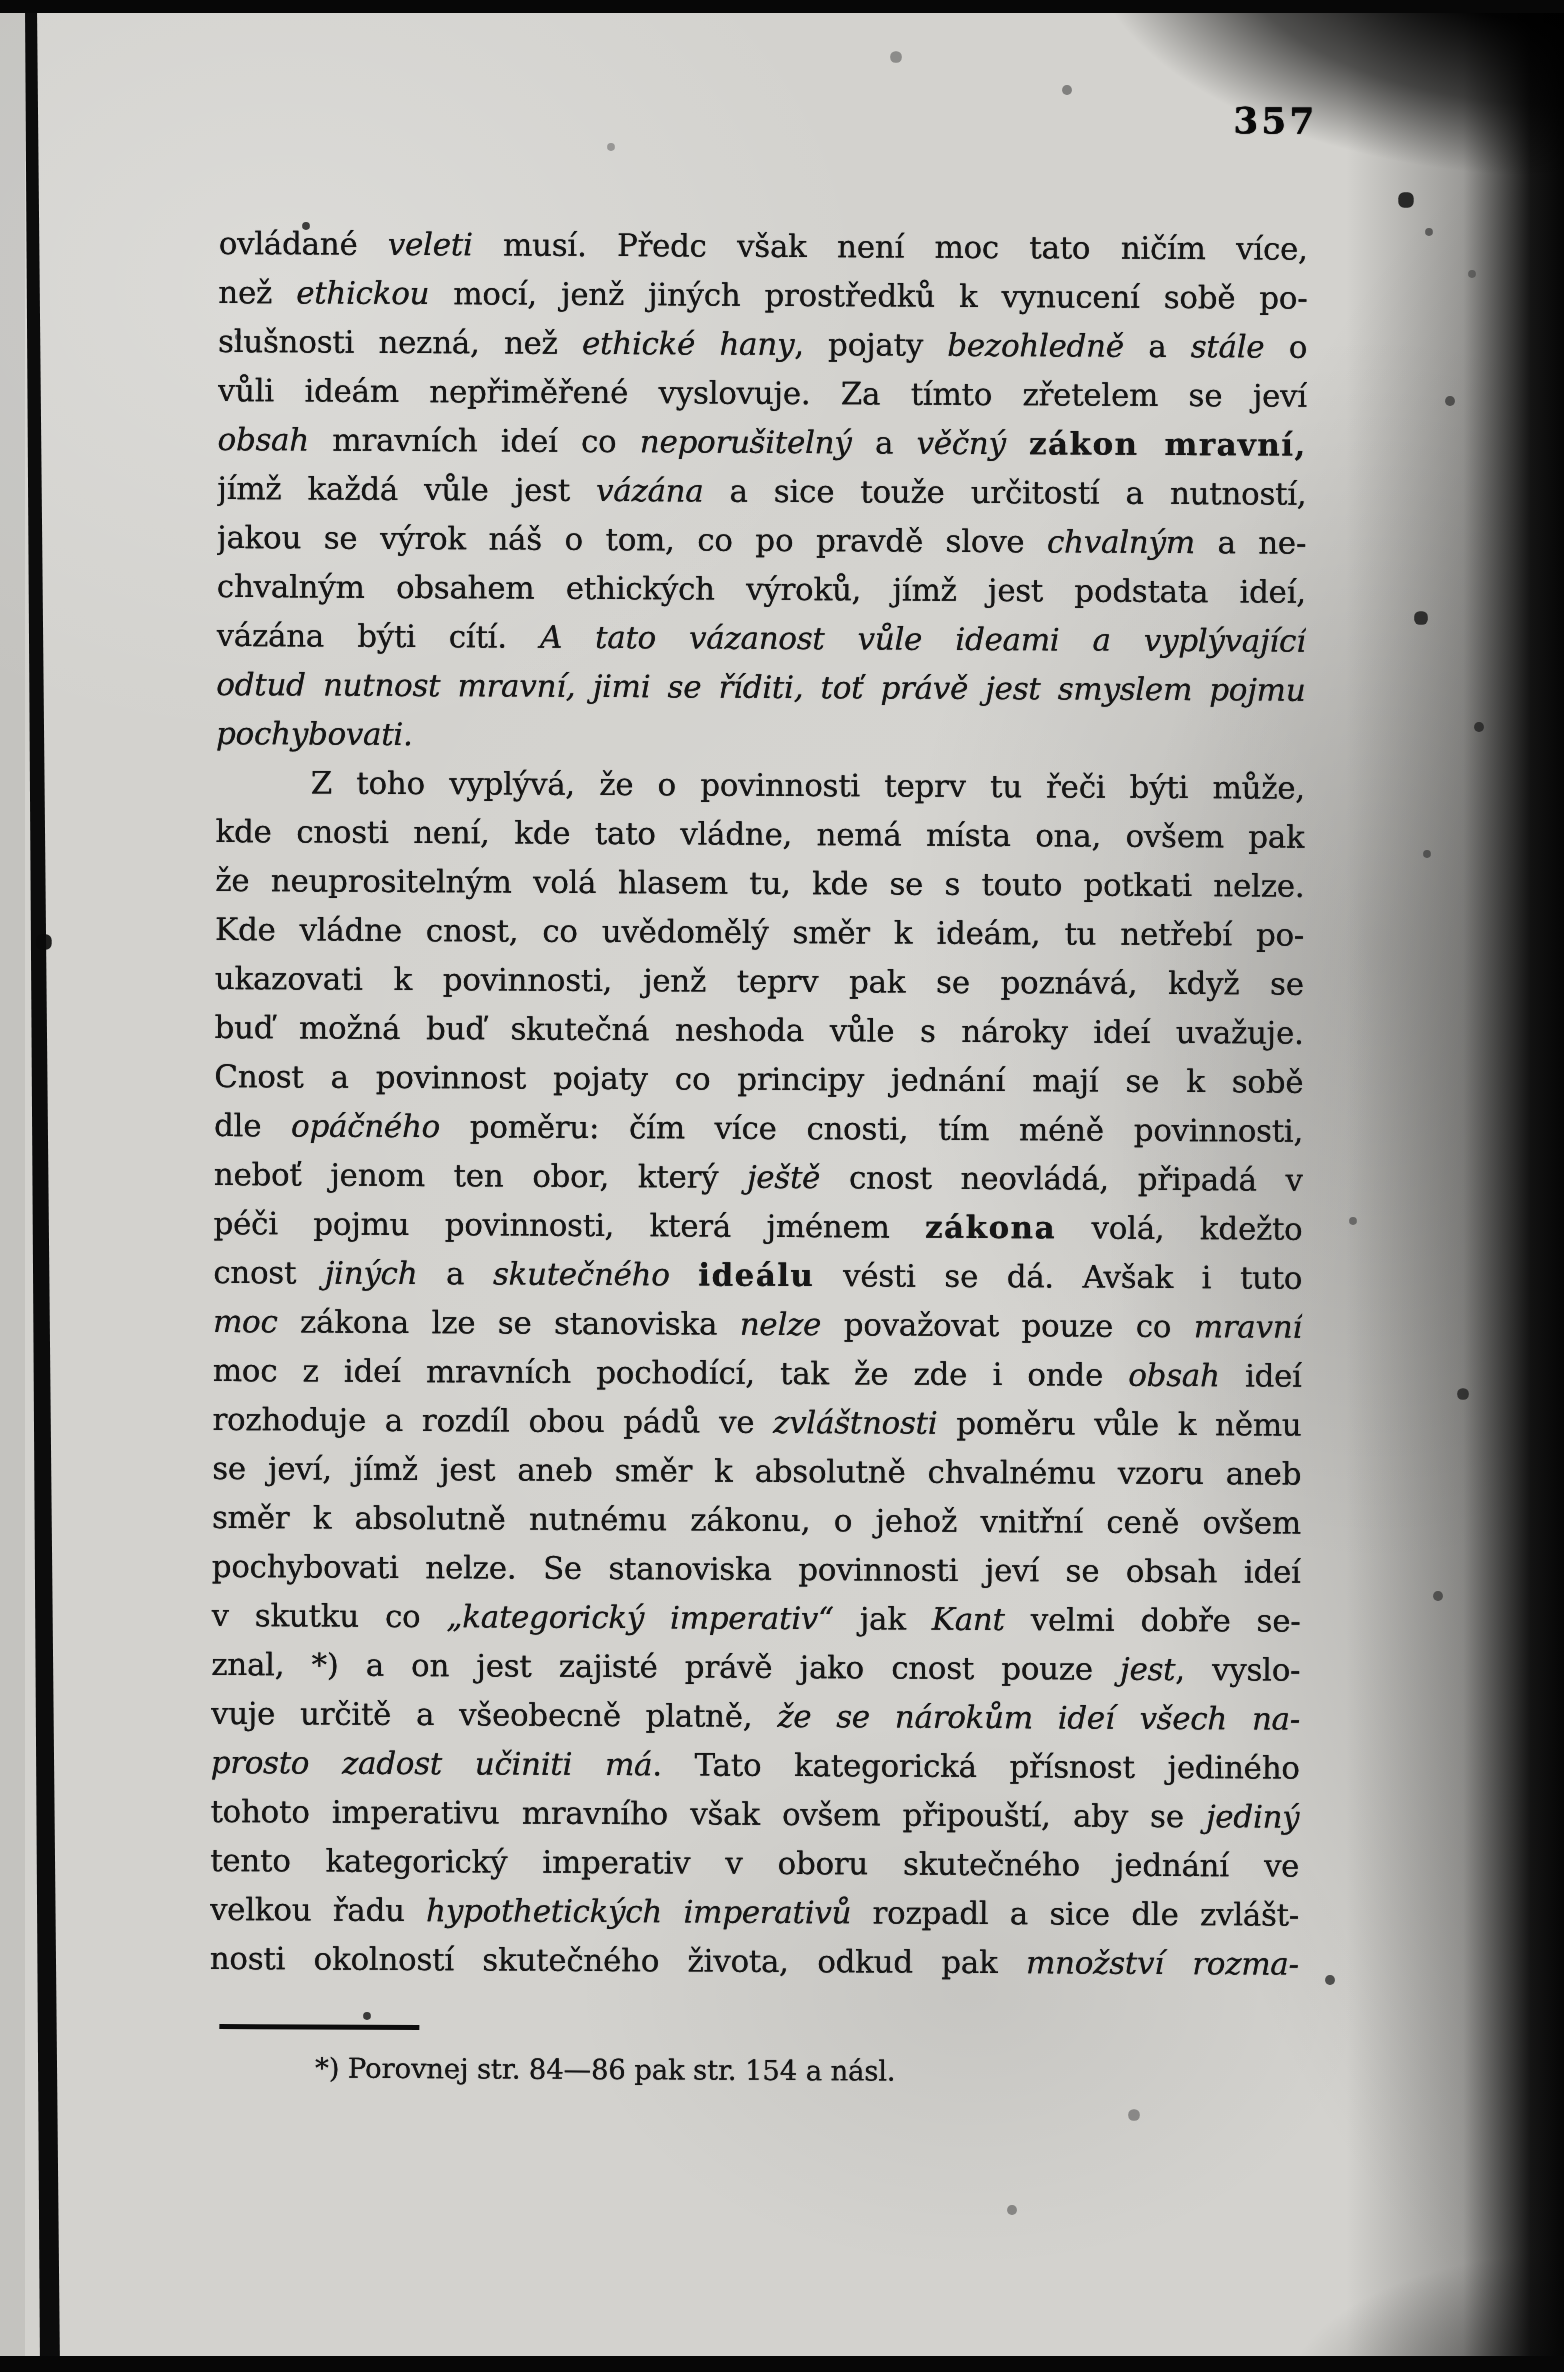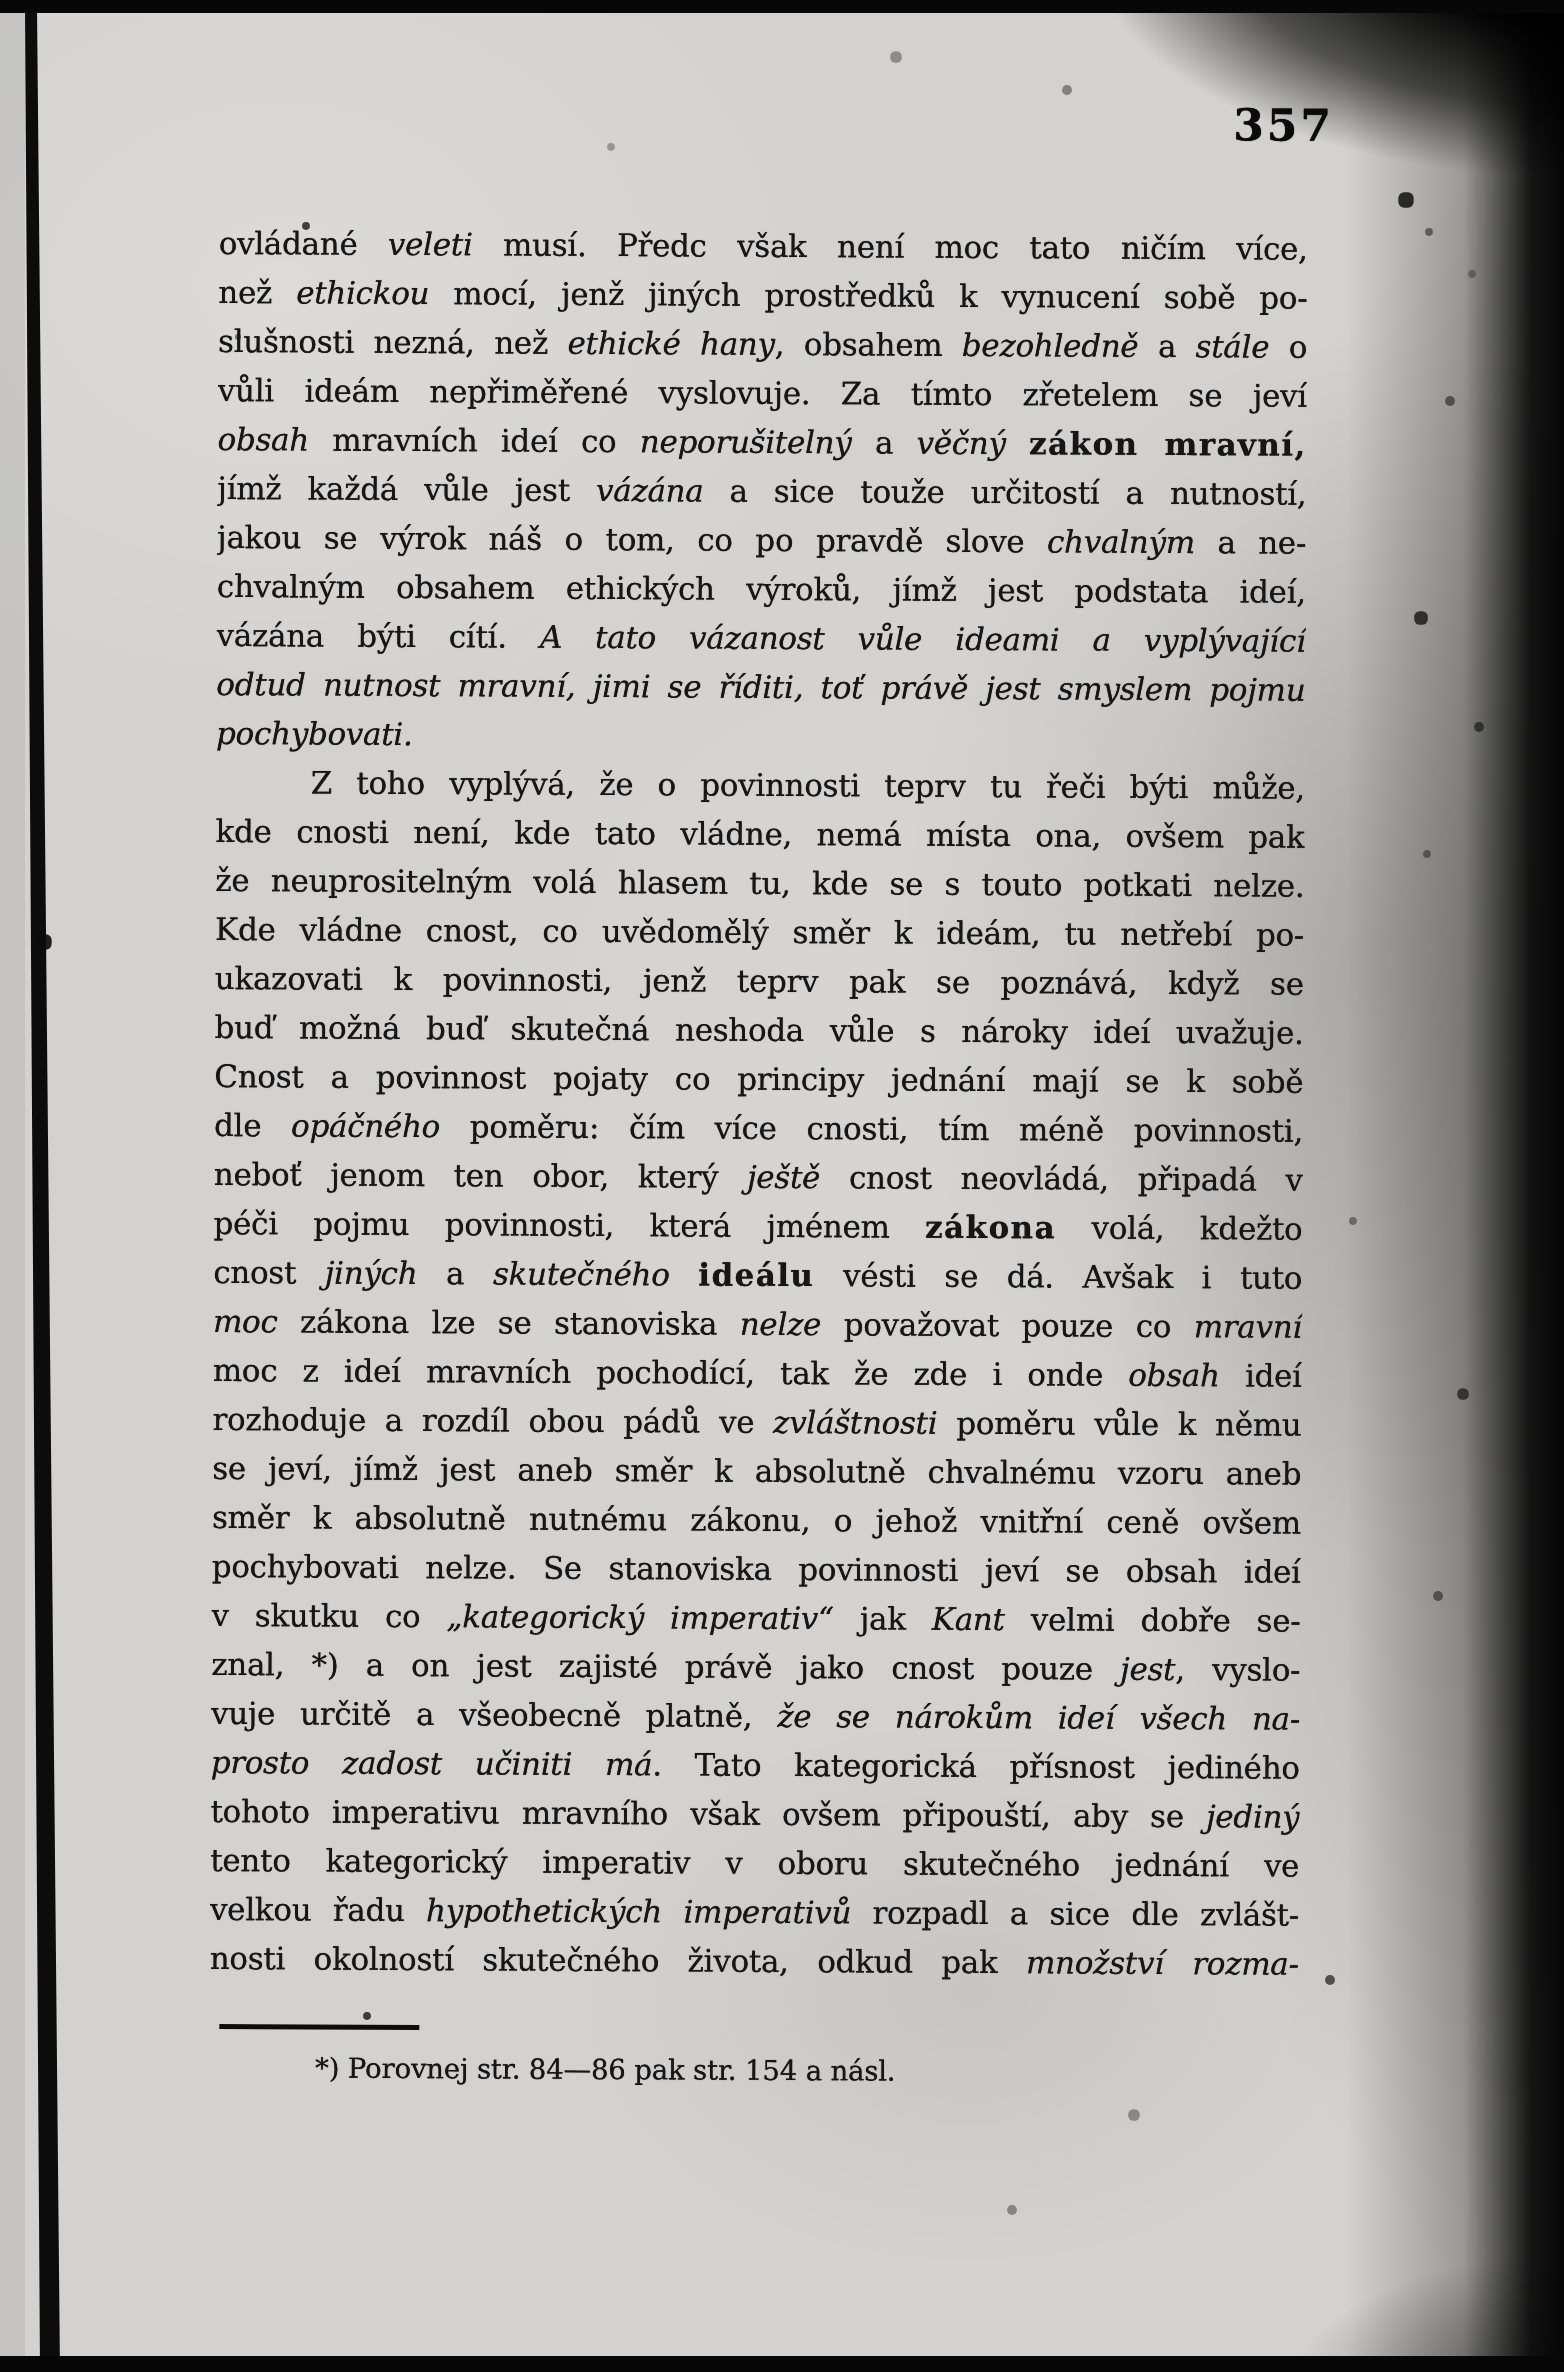--- a/index.html
+++ b/index.html
@@ -44,21 +44,21 @@
       1132px 2113px 0 3.8px rgba(80,80,80,0.55),
       1010px 2208px 0 2.9px rgba(60,60,60,0.5),
       894px 55px 0 3.8px rgba(70,70,70,0.5),
       1065px 88px 0 2.9px rgba(60,60,60,0.55),
       609px 145px 0 1.9px rgba(90,90,90,0.5),
       42px 940px 0 5.7px rgba(10,10,10,0.9),
       365px 2014px 0 1.9px rgba(20,20,20,0.8);}
 
   .print-layer{position:absolute;inset:0;transform:rotate(0.3deg);transform-origin:50% 40%;}
 
-  .page-number{position:absolute;left:1229px;top:97px;font-size:44px;font-weight:bold;
+  .page-number{position:absolute;left:1229px;top:97px;font-size:36px;font-weight:bold;
     letter-spacing:2.9px;color:#0a0a0a;text-shadow:0 0 1px #000;}
 
   .text-block{position:absolute;left:215px;top:222px;width:1089px;color:#161616;
     font-size:31px;line-height:49px;letter-spacing:-0.3px;
     text-shadow:0 0 0.7px rgba(20,20,20,0.95);}
   .line{height:49px;overflow:hidden;text-align:justify;text-align-last:justify;}
   .line.noj{text-align-last:left;}
   .line.ind{text-indent:95px;}
   .s-i{font-style:italic;}
   .s-b{font-weight:bold;letter-spacing:1.4px;}
@@ -76,21 +76,21 @@
   <div class="right-vignette"></div>
   <div class="top-bar"></div>
   <div class="bottom-bar"></div>
   <div class="speckles"></div>
 
   <div class="print-layer">
     <div class="page-number">357</div>
     <div class="text-block">
         <div class="line"><span class="s-n">ovládané </span><span class="s-i">veleti</span><span class="s-n"> musí. Předc však není moc tato ničím více,</span></div>
         <div class="line"><span class="s-n">než </span><span class="s-i">ethickou</span><span class="s-n"> mocí, jenž jiných prostředků k vynucení sobě po-</span></div>
-        <div class="line"><span class="s-n">slušnosti nezná, než </span><span class="s-i">ethické hany</span><span class="s-n">, obsahem </span><span class="s-i">bezohledně</span><span class="s-n"> a </span><span class="s-i">stále</span><span class="s-n"> o</span></div>
+        <div class="line"><span class="s-n">slušnosti nezná, než </span><span class="s-i">ethické hany</span><span class="s-n">, pojaty </span><span class="s-i">bezohledně</span><span class="s-n"> a </span><span class="s-i">stále</span><span class="s-n"> o</span></div>
         <div class="line"><span class="s-n">vůli ideám nepřiměřené vyslovuje. Za tímto zřetelem se jeví</span></div>
         <div class="line"><span class="s-i">obsah</span><span class="s-n"> mravních ideí co </span><span class="s-i">neporušitelný</span><span class="s-n"> a </span><span class="s-i">věčný</span><span class="s-n"> </span><span class="s-b">zákon mravní,</span></div>
         <div class="line"><span class="s-n">jímž každá vůle jest </span><span class="s-i">vázána</span><span class="s-n"> a sice touže určitostí a nutností,</span></div>
         <div class="line"><span class="s-n">jakou se výrok náš o tom, co po pravdě slove </span><span class="s-i">chvalným</span><span class="s-n"> a ne-</span></div>
         <div class="line"><span class="s-n">chvalným obsahem ethických výroků, jímž jest podstata ideí,</span></div>
         <div class="line"><span class="s-n">vázána býti cítí. </span><span class="s-i">A tato vázanost vůle ideami a vyplývající</span></div>
         <div class="line"><span class="s-i">odtud nutnost mravní, jimi se říditi, toť právě jest smyslem pojmu</span></div>
         <div class="line noj"><span class="s-i">pochybovati.</span></div>
         <div class="line ind"><span class="s-n">Z toho vyplývá, že o povinnosti teprv tu řeči býti může,</span></div>
         <div class="line"><span class="s-n">kde cnosti není, kde tato vládne, nemá místa ona, ovšem pak</span></div>

